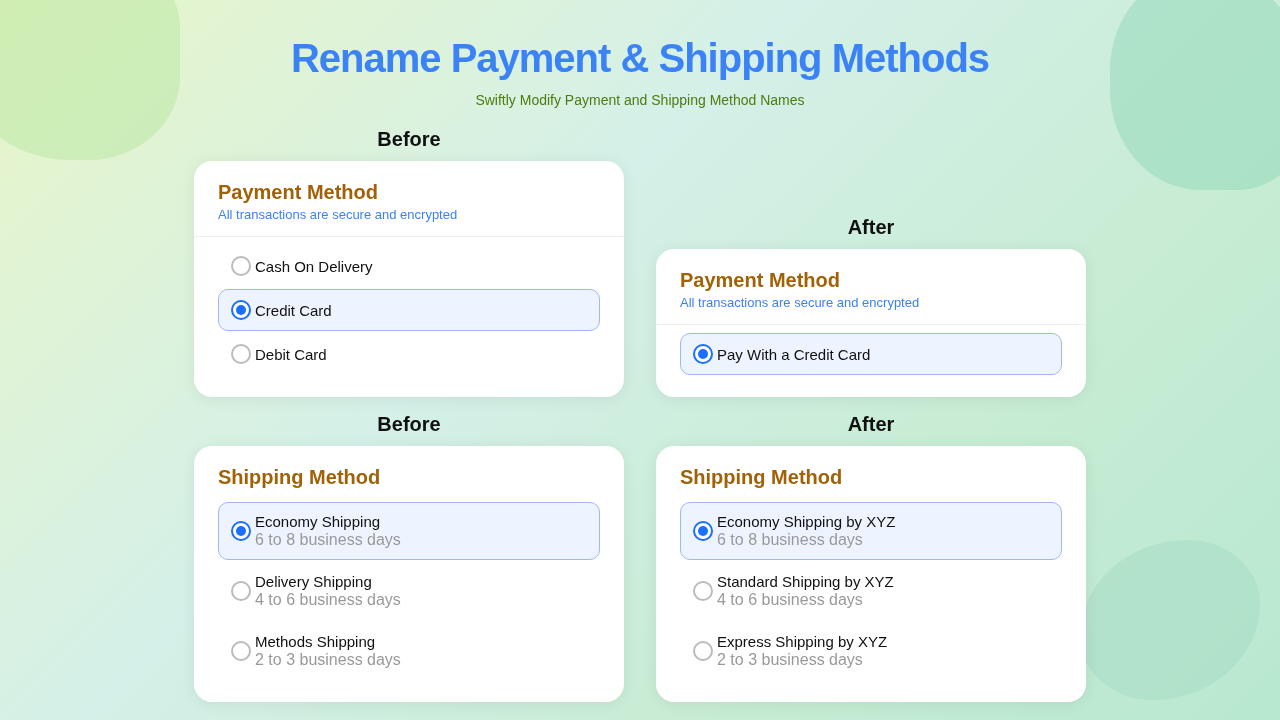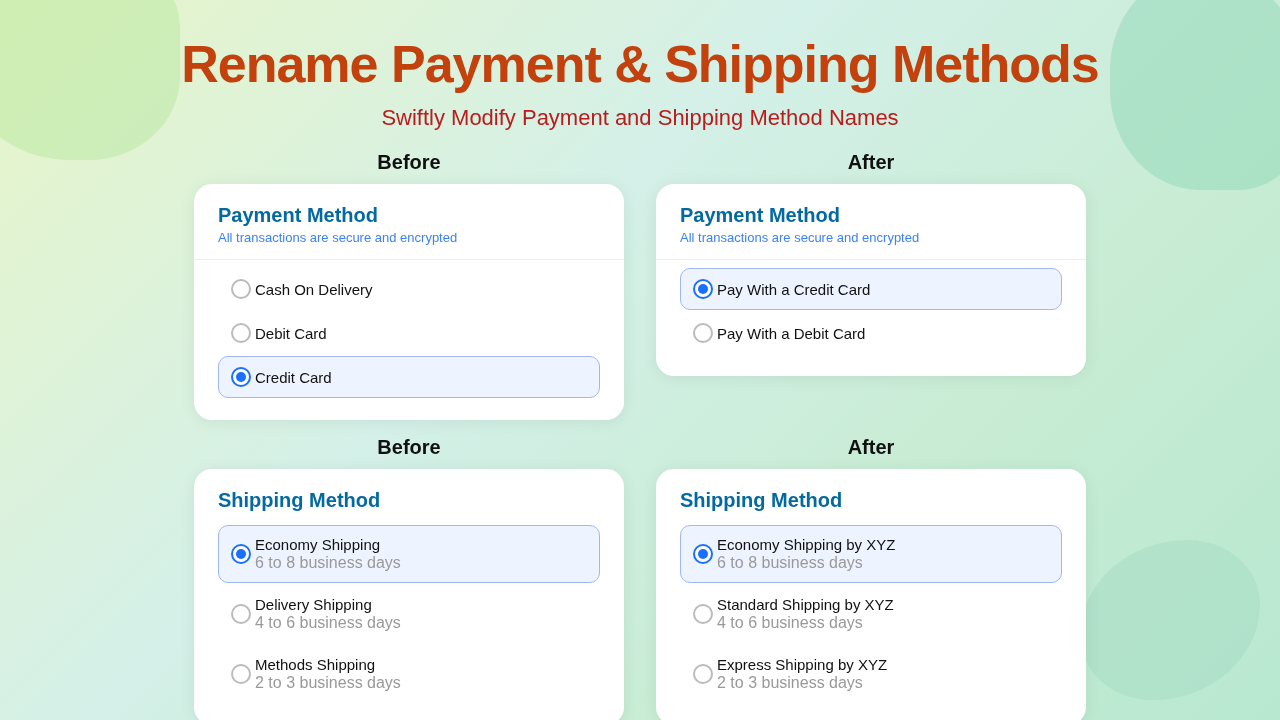--- a/index.html
+++ b/index.html
@@ -43,31 +43,31 @@
     .page-content {
       position: relative;
       z-index: 1;
       display: flex;
       flex-direction: column;
       align-items: center;
       padding: 36px 60px 20px;
     }
 
     .page-title {
-      font-size: 52px;
+      font-size: 40px;
       font-weight: 800;
-      color: #c2410c;
+      color: #3b82f6;
       letter-spacing: -1px;
       text-align: right;
       line-height: 1.1;
     }
 
     .page-subtitle {
-      font-size: 22px;
-      color: #b91c1c;
+      font-size: 14px;
+      color: #4d7c0f;
       margin-top: 12px;
       text-align: center;
     }
 
     .sections-wrapper {
       display: flex;
       flex-direction: column;
       width: 100%;
       margin-top: 20px;
       gap: 16px;
@@ -77,41 +77,42 @@
       display: flex;
       gap: 32px;
       justify-content: center;
     }
 
     .section-col {
       display: flex;
       flex-direction: column;
       align-items: center;
       width: 430px;
+      justify-content: flex-end;
     }
 
     .section-label {
       font-size: 20px;
       font-weight: 700;
       color: #111;
       margin-bottom: 10px;
     }
 
     .card {
       background: #fff;
       border-radius: 18px;
       padding: 20px 24px;
       width: 100%;
       box-shadow: 0 2px 16px rgba(0,0,0,0.07);
     }
 
     .card-title {
       font-size: 20px;
       font-weight: 700;
-      color: #0369a1;
+      color: #a16207;
       margin-bottom: 3px;
     }
 
     .card-subtitle {
       font-size: 13px;
       color: #3b82f6;
       margin-bottom: 14px;
     }
 
     .divider {
@@ -204,33 +205,33 @@
           <div class="card-subtitle">All transactions are secure and encrypted</div>
           <div class="divider"></div>
 
           <div class="option-row unselected">
             <div class="radio-outer"></div>
             <div class="option-text-wrap">
               <span class="option-label">Cash On Delivery</span>
             </div>
           </div>
 
-          <div class="option-row unselected">
-            <div class="radio-outer"></div>
-            <div class="option-text-wrap">
-              <span class="option-label">Debit Card</span>
-            </div>
-          </div>
-
           <div class="option-row selected">
             <div class="radio-outer checked">
               <div class="radio-inner"></div>
             </div>
             <div class="option-text-wrap">
               <span class="option-label">Credit Card</span>
+            </div>
+          </div>
+
+          <div class="option-row unselected">
+            <div class="radio-outer"></div>
+            <div class="option-text-wrap">
+              <span class="option-label">Debit Card</span>
             </div>
           </div>
         </div>
       </div>
 
       <div class="section-col">
         <div class="section-label">After</div>
         <div class="card">
           <div class="card-title">Payment Method</div>
           <div class="card-subtitle">All transactions are secure and encrypted</div>
@@ -239,26 +240,20 @@
 
           <div class="option-row selected">
             <div class="radio-outer checked">
               <div class="radio-inner"></div>
             </div>
             <div class="option-text-wrap">
               <span class="option-label">Pay With a Credit Card</span>
             </div>
           </div>
 
-          <div class="option-row unselected">
-            <div class="radio-outer"></div>
-            <div class="option-text-wrap">
-              <span class="option-label">Pay With a Debit Card</span>
-            </div>
-          </div>
         </div>
       </div>
 
     </div>
 
     <div class="section-row">
 
       <div class="section-col">
         <div class="section-label">Before</div>
         <div class="card">

